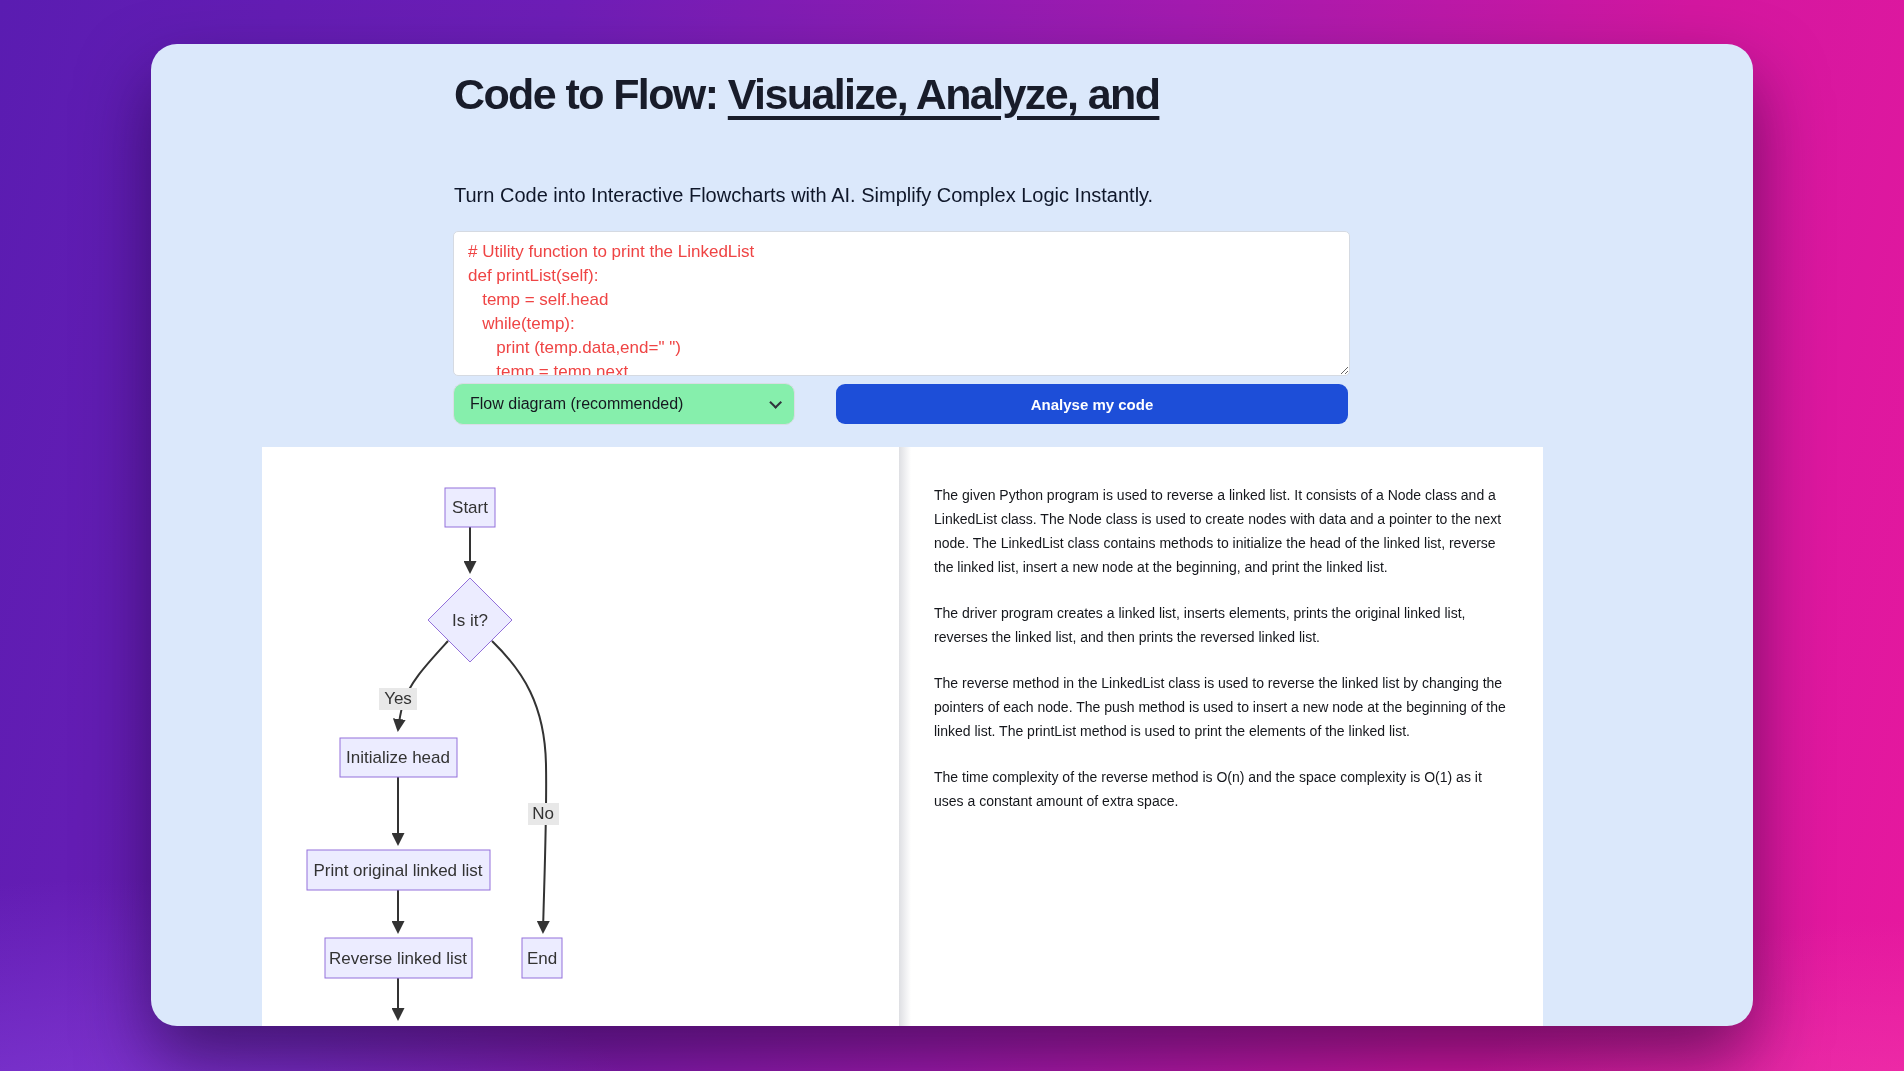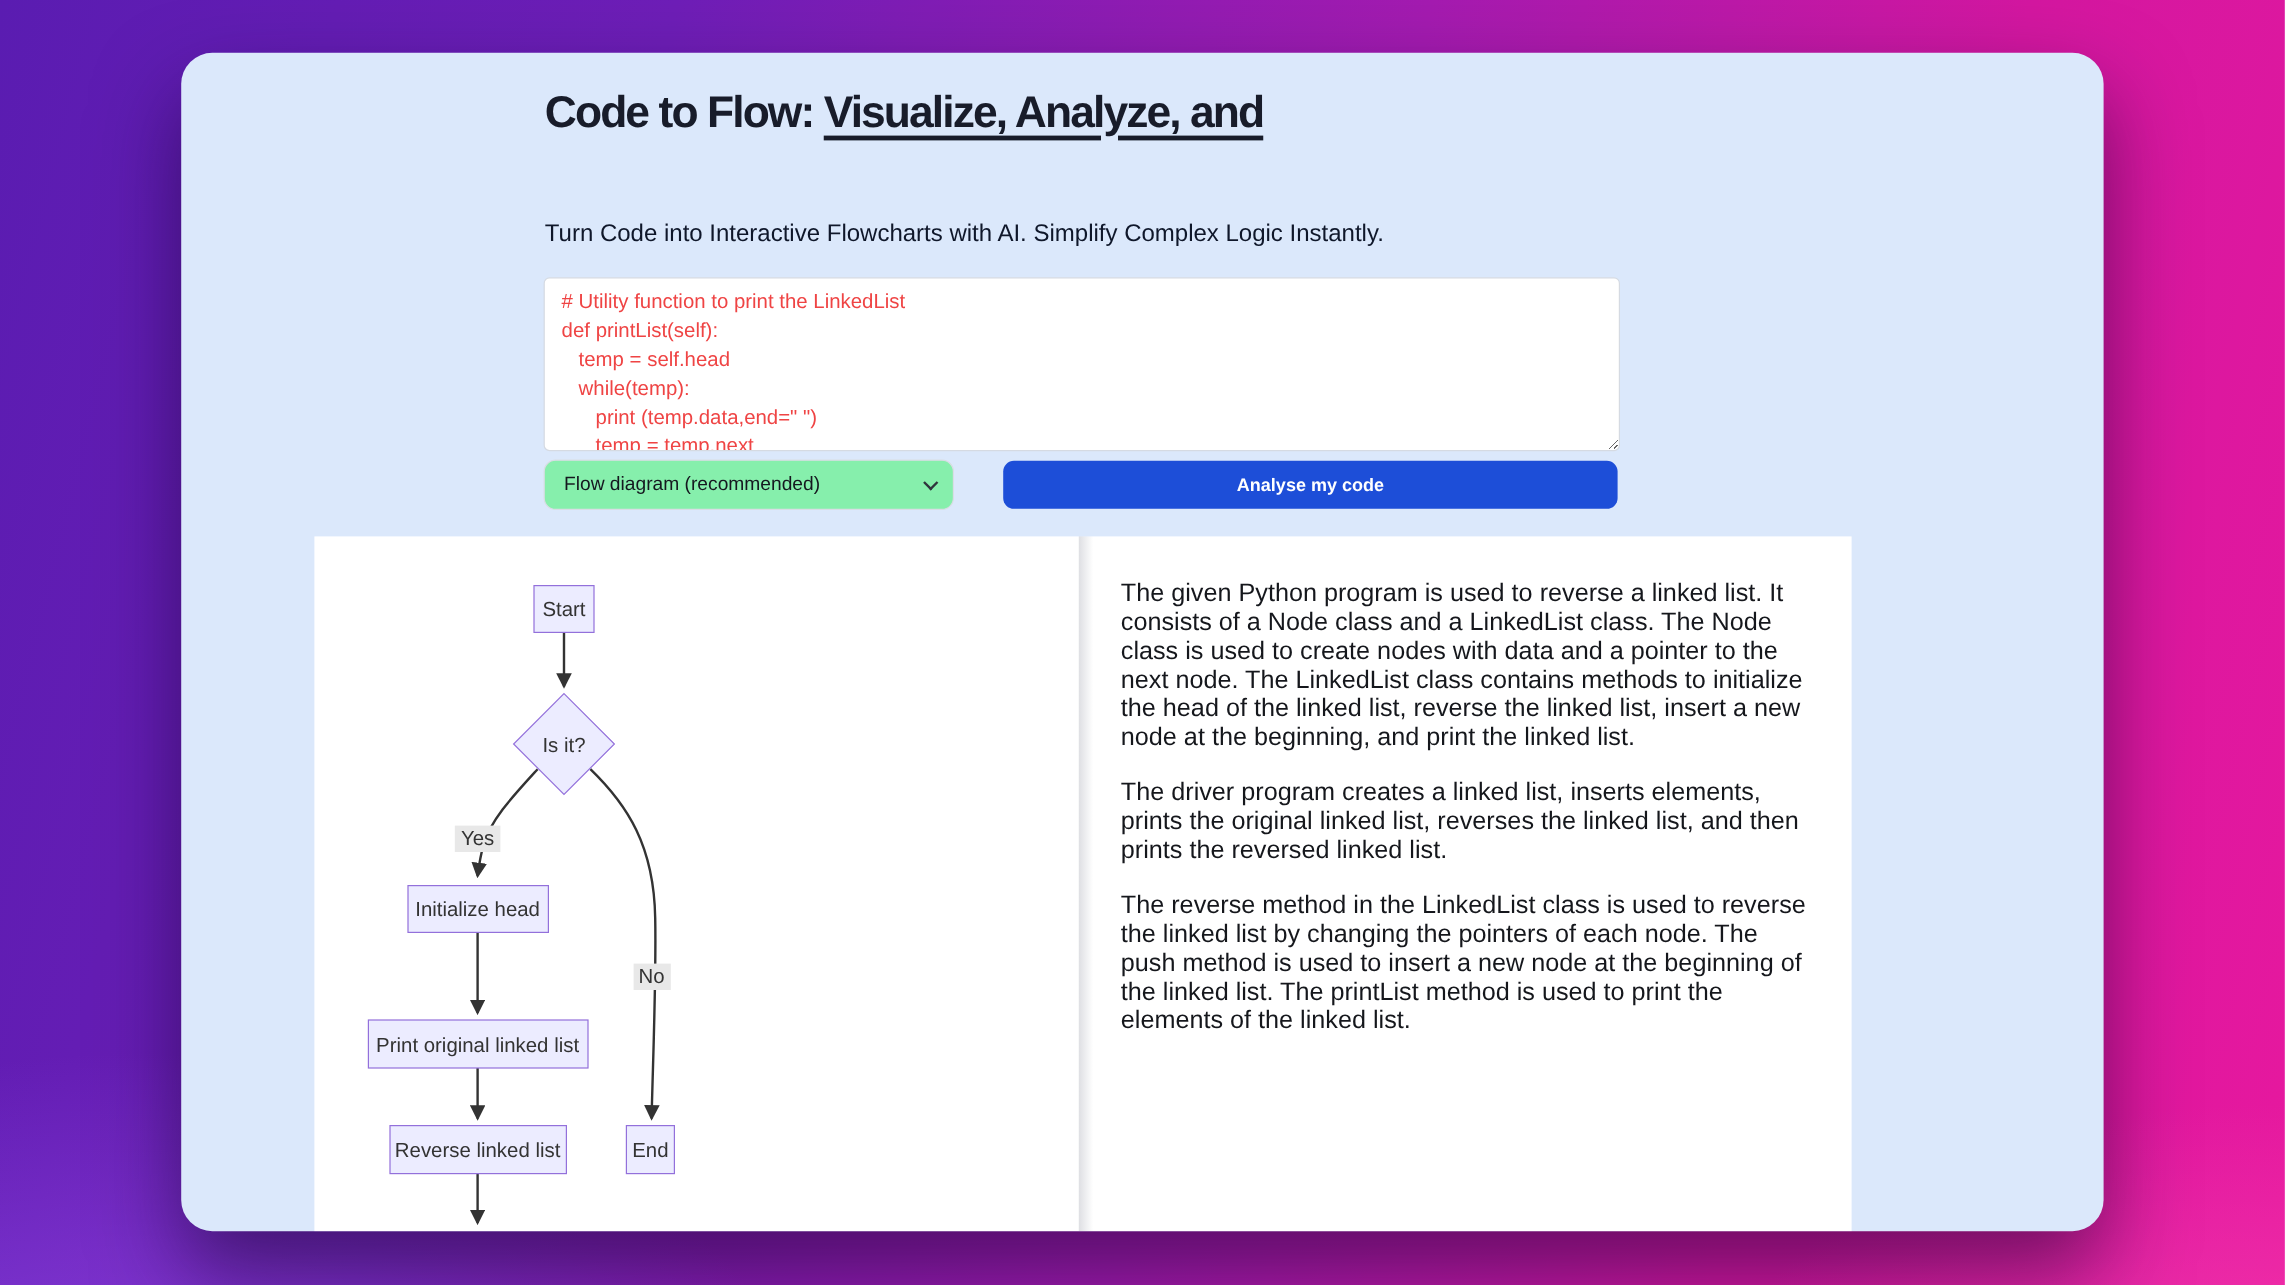--- a/index.html
+++ b/index.html
@@ -15,21 +15,21 @@
   }
 
   .card {
     position:absolute; left:151px; top:44px; width:1602px; height:982px;
     background:#dbe8fb; border-radius:26px; overflow:hidden;
     box-shadow:0 34px 70px rgba(24,4,48,0.55);
   }
 
   .title {
     position:absolute; left:303px; top:26px; width:1000px;
-    font-size:37px; line-height:48px; font-weight:800;
+    font-size:43px; line-height:48px; font-weight:800;
     letter-spacing:-1.6px; color:#181c2a;
   }
   .title .u {
     text-decoration:underline;
     text-decoration-thickness:4px;
     text-underline-offset:7px;
   }
 
   .subtitle {
     position:absolute; left:303px; top:140px; width:1000px;
@@ -82,21 +82,21 @@
     font-family:"Liberation Sans", sans-serif; font-size:17px; fill:#333333;
     text-anchor:middle; dominant-baseline:middle;
   }
   .edge-label-bg { fill:#e8e8e8; }
 
   .text-pane {
     position:absolute; left:649px; top:0; width:632px; height:579px;
     padding:36px 30px 0 23px;
   }
   .text-pane p {
-    font-size:21px; line-height:24px; color:#15171c;
+    font-size:14px; line-height:24px; color:#15171c;
     margin-bottom:22px; width:578px;
   }
 </style>
 </head>
 <body>
 
 <div class="card">
 
   <h1 class="title"><span>Code to Flow: </span><span class="u">Visualize, Analyze, and</span><br></h1>
 
@@ -157,16 +157,17 @@
         <text class="flow-text" x="280" y="513">End</text>
       </svg>
     </div>
 
     <div class="divider"></div>
 
     <div class="text-pane">
       <p>The given Python program is used to reverse a linked list. It consists of a Node class and a LinkedList class. The Node class is used to create nodes with data and a pointer to the next node. The LinkedList class contains methods to initialize the head of the linked list, reverse the linked list, insert a new node at the beginning, and print the linked list.</p>
       <p>The driver program creates a linked list, inserts elements, prints the original linked list, reverses the linked list, and then prints the reversed linked list.</p>
       <p>The reverse method in the LinkedList class is used to reverse the linked list by changing the pointers of each node. The push method is used to insert a new node at the beginning of the linked list. The printList method is used to print the elements of the linked list.</p>
+      <p>The time complexity of the reverse method is O(n) and the space complexity is O(1) as it uses a constant amount of extra space.</p>
     </div>
 
   </div>
 </div>
 
 </body></html>

